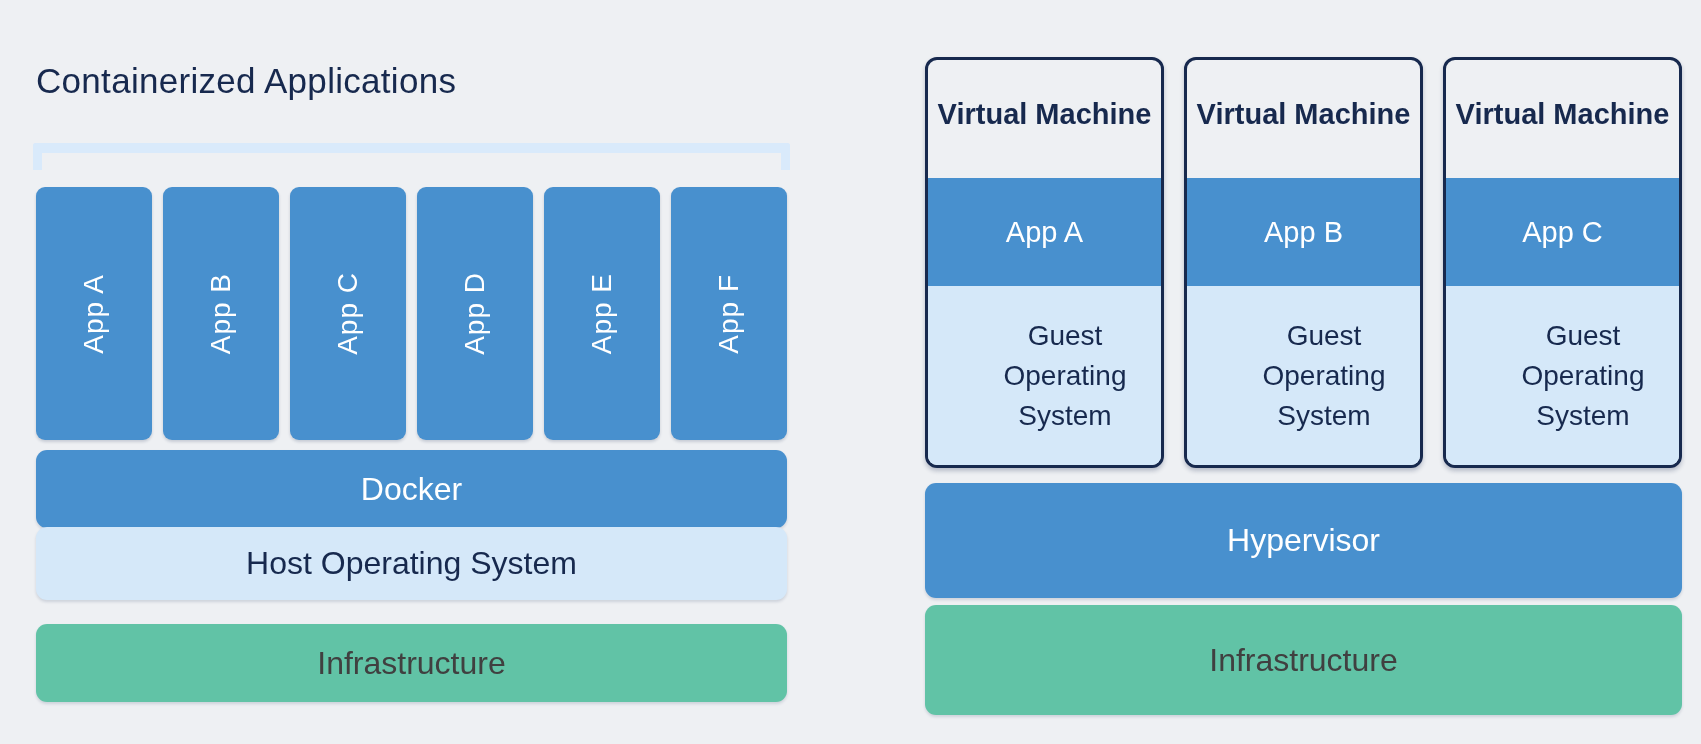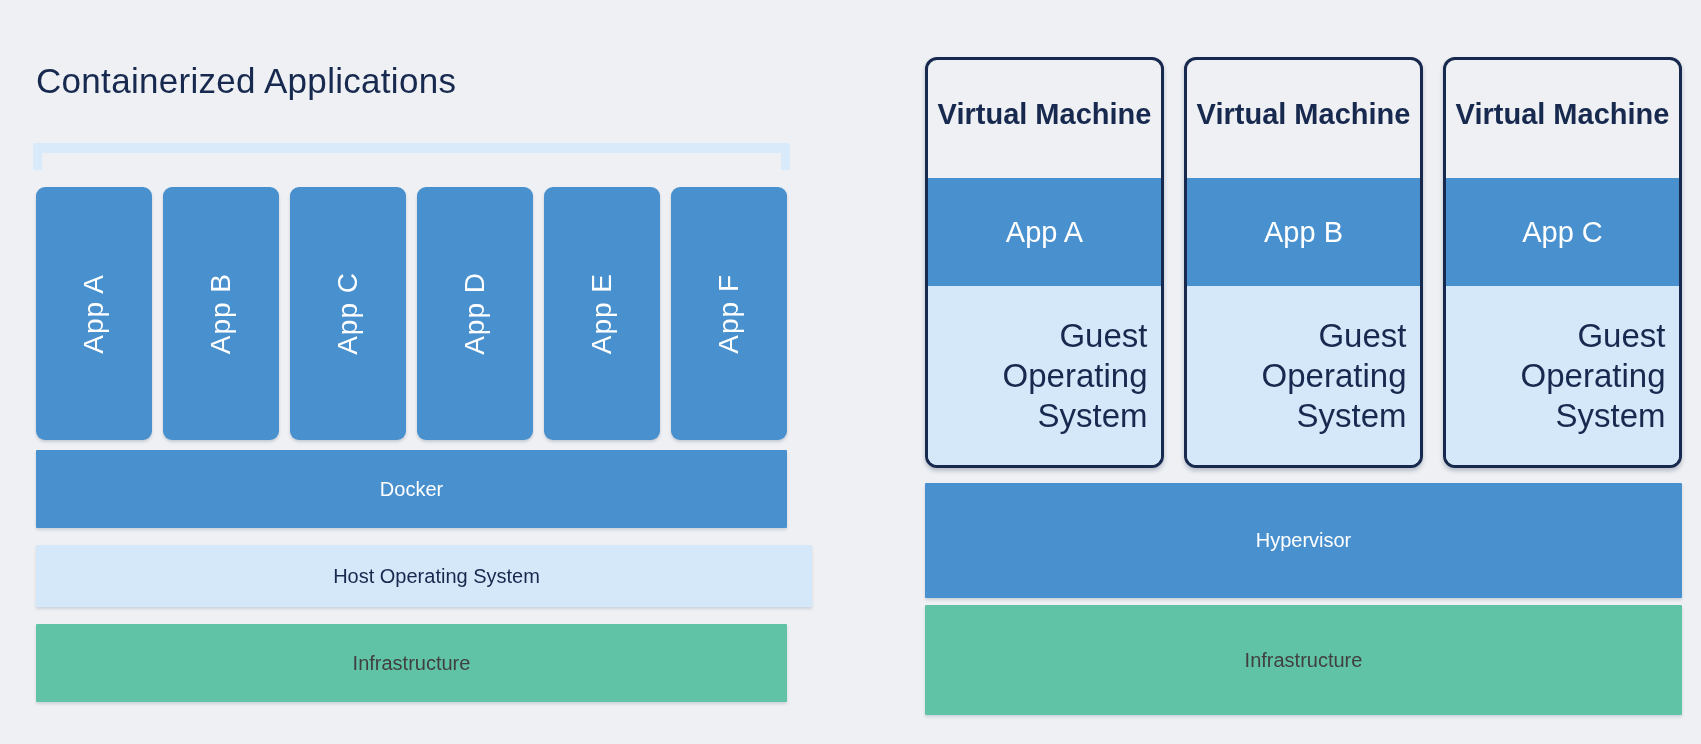--- a/index.html
+++ b/index.html
@@ -39,31 +39,31 @@
     display: flex; align-items: center; justify-content: center;
     box-shadow: 0 2px 3px rgba(23, 41, 78, 0.18);
   }
   .app-box .vtext {
     writing-mode: vertical-rl; transform: rotate(180deg);
     color: #fff; font-size: 28px; letter-spacing: 1px; white-space: nowrap;
   }
 
   .layer {
     position: absolute; left: 0; width: 100%;
-    border-radius: 1px;
+    border-radius: 11px;
     display: flex; align-items: center; justify-content: center;
-    font-size: 20px;
+    font-size: 32px;
     box-shadow: 0 2px 3px rgba(23, 41, 78, 0.15);
   }
   .layer.blue  { background: var(--blue);       color: #fff; }
   .layer.light { background: var(--light_blue); color: var(--navy); }
   .layer.green { background: var(--green);      color: #404040; }
 
   .docker-layer  { top: 450px; height: 78px; }
-  .hostos-layer  { top: 545px; height: 62px; padding-left: 25px; }
+  .hostos-layer  { top: 527px; height: 73px; }
   .infra-left    { top: 624px; height: 78px; }
 
   
   .right-group { position: absolute; left: 925px; top: 0; width: 757px; height: 744px; }
 
   .vm-row {
     position: absolute; top: 57px; left: 0; width: 100%; height: 411px;
     display: flex; gap: 20px;
   }
   .vm-card {
@@ -83,23 +83,23 @@
     white-space: nowrap;
   }
   .vm-app {
     flex: 0 0 108px;
     background: var(--blue); color: #fff; font-size: 29px;
     display: flex; align-items: center; justify-content: center;
   }
   .vm-os {
     flex: 1;
     background: var(--light_blue); color: var(--navy);
-    font-size: 33px; line-height: 40px;
+    font-size: 28px; line-height: 40px;
     display: flex; align-items: center; justify-content: center;
-    text-align: right;
+    text-align: center;
     padding-left: 41px;
   }
   .vm-os .os-text { max-width: 165px; }
 
   .hypervisor-layer { top: 483px; height: 115px; }
   .infra-right      { top: 605px; height: 110px; }
 </style>
 </head>
 <body>
 

